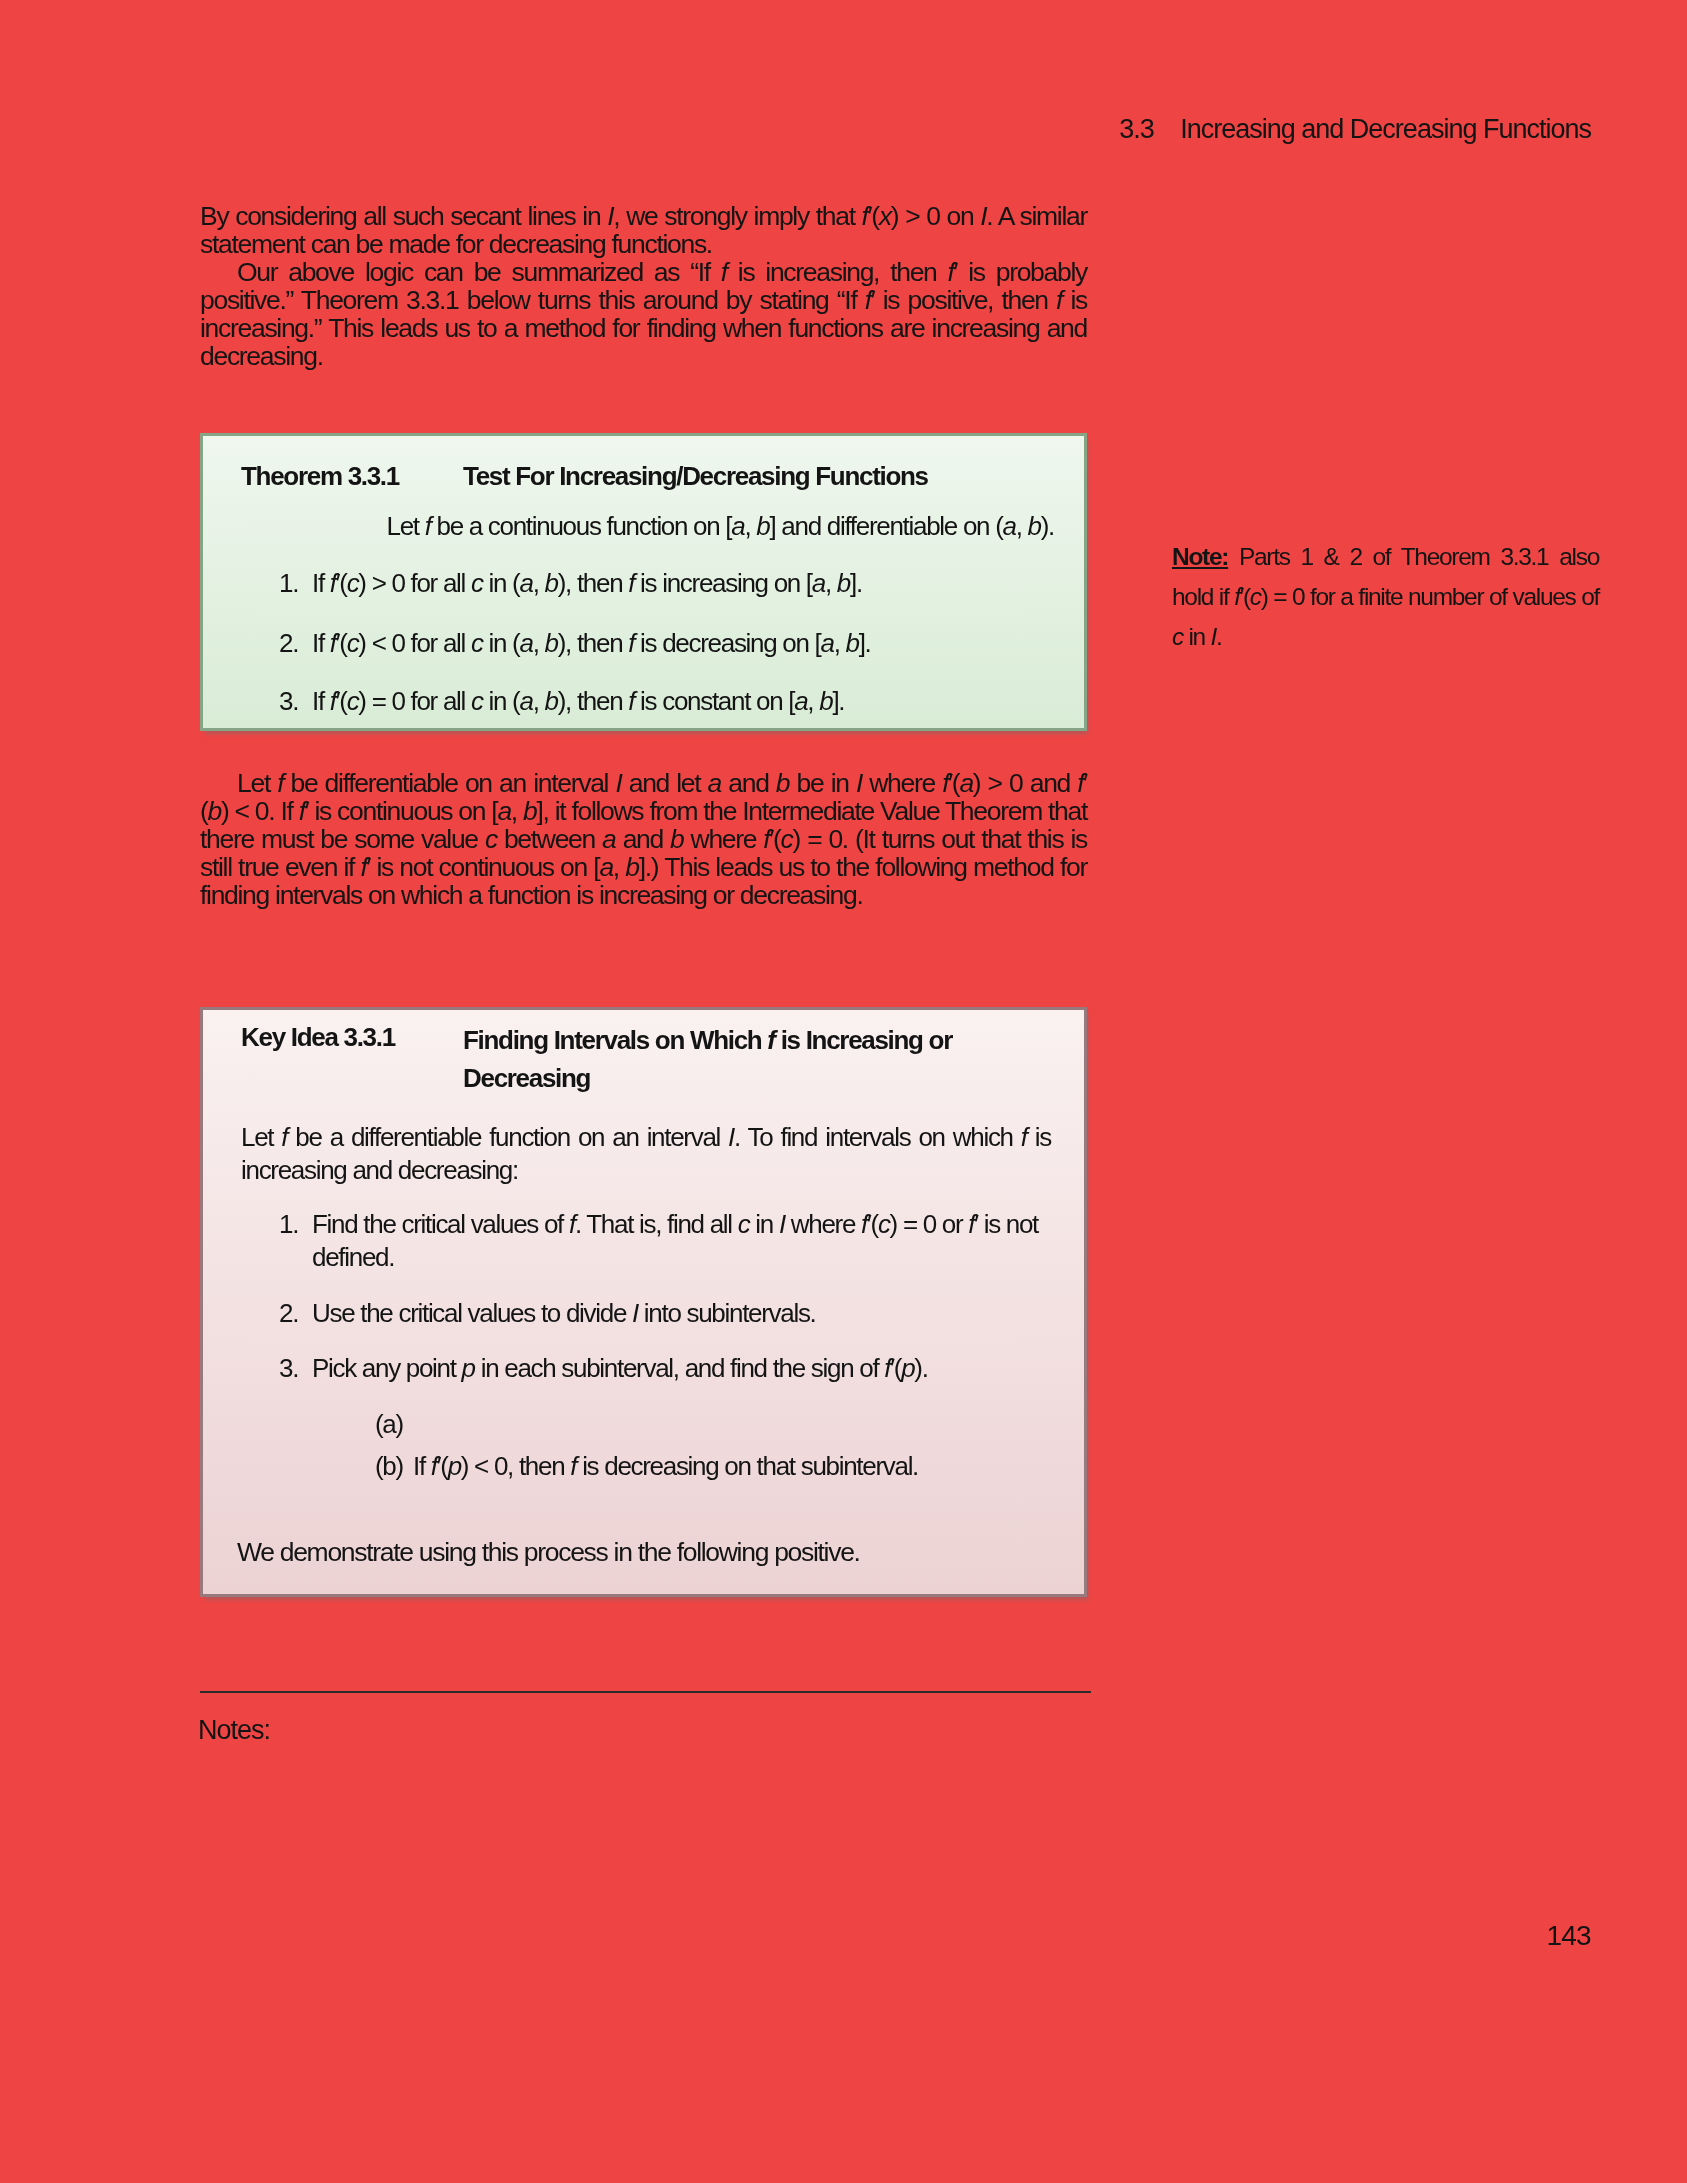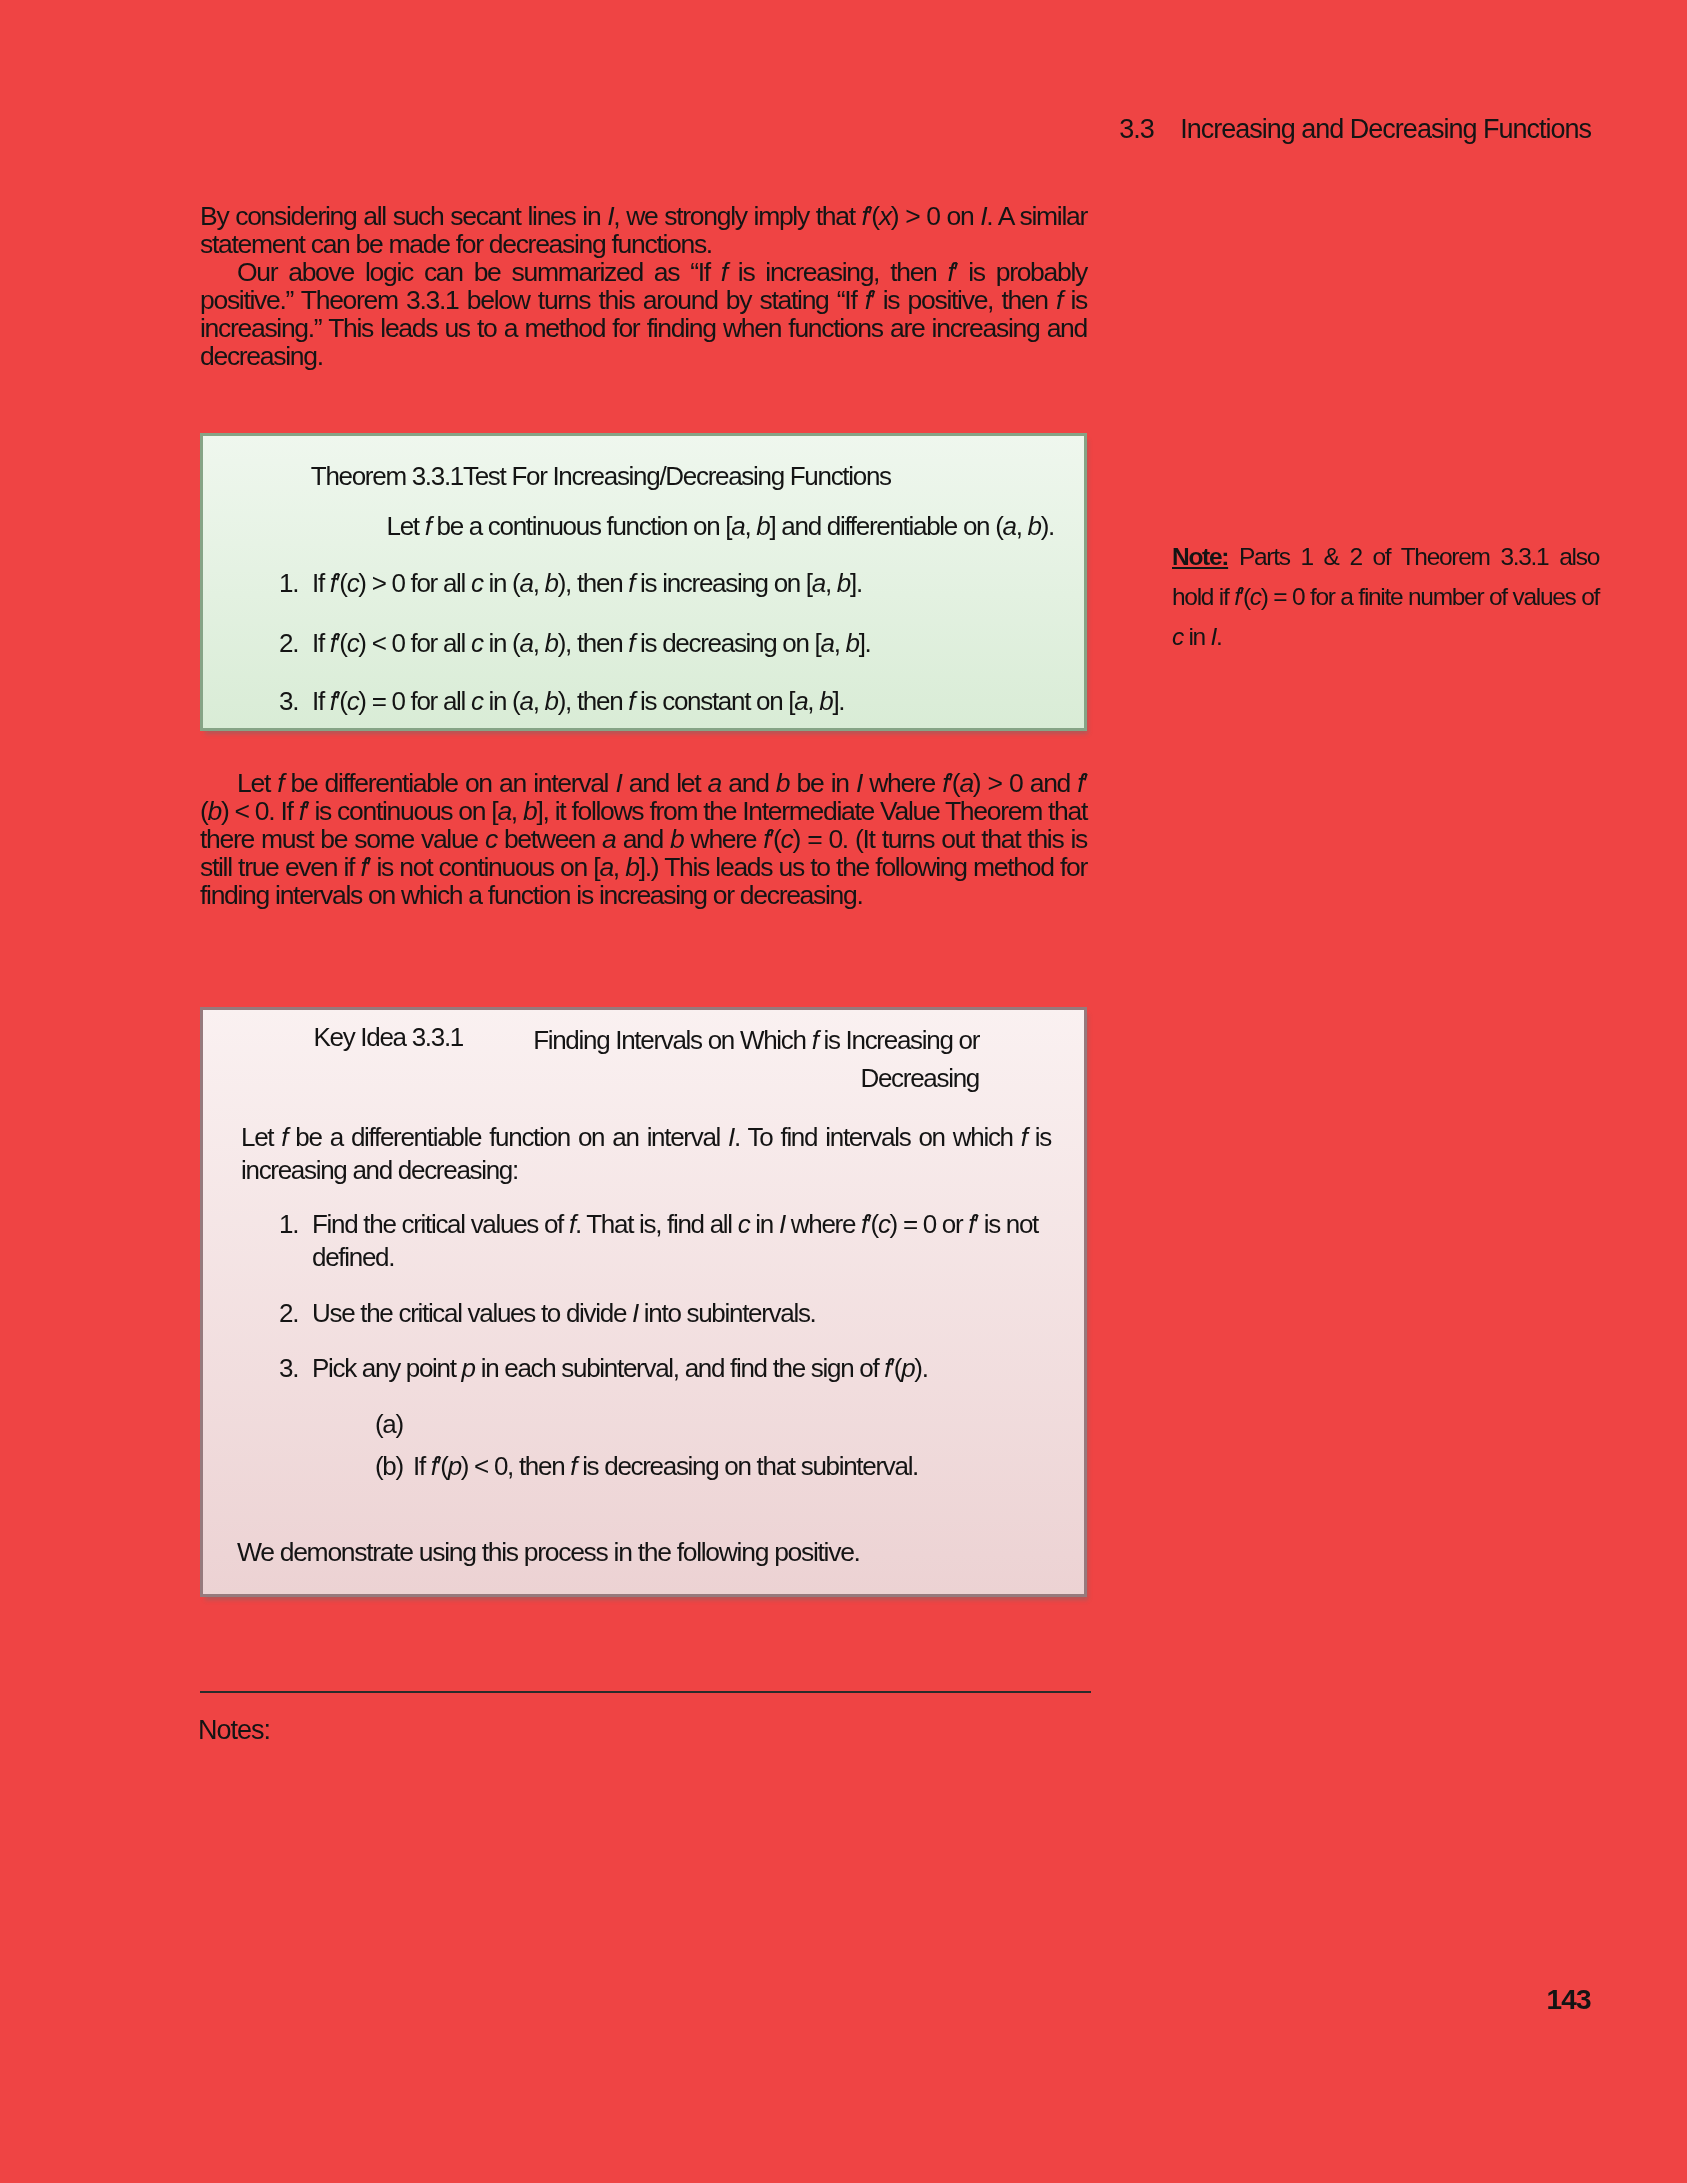--- a/index.html
+++ b/index.html
@@ -48,21 +48,21 @@
     top:433px; height:298px;
     border-color:var(--theorem-border,#86a486);
     background:linear-gradient(to bottom, var(--theorem-bg-top,#eff7ee), var(--theorem-bg-bottom,#d9ecd6));
   }
   .key-idea-box{
     top:1007px; height:590px;
     border-color:var(--key-border,#967a7d);
     background:linear-gradient(to bottom, var(--key-bg-top,#faf1f1), var(--key-bg-bottom,#ecd2d3));
     padding-top:11px;
   }
-  .box-title-row{display:flex; font-weight:normal;text-align:right;}
+  .box-title-row{display:flex; font-weight:bold;}
   .box-title-row .box-label{flex:0 0 222px;}
   .theorem-box .box-title{white-space:nowrap;}
   .key-idea-box .box-title{width:516px; line-height:38px;}
   .theorem-box .box-intro{margin-top:17px;text-align:right;}
   .key-idea-box .box-intro{margin-top:24px; text-align:justify; width:810px;}
   .t-item{display:flex; margin-left:38px;}
   .t-item .num{flex:0 0 33px;}
   .t-item .txt{flex:1; text-align:left;}
   .theorem-box .t-item.i1{margin-top:24px;}
   .theorem-box .t-item.i2{margin-top:26.5px;}
@@ -73,21 +73,21 @@
   .sub-item{display:flex; margin-left:134px;}
   .sub-item .num{flex:0 0 38px;}
   .sub-item.sa{margin-top:23px;}
   .sub-item.sb{margin-top:8.6px;}
 
   .closing-line{position:absolute; left:200px; top:1538px; width:887px;}
   .closing-line p{margin:0; text-indent:37px;}
 
   .notes-rule{position:absolute; left:200px; top:1691px; width:891px; height:2px; background:var(--rule,#2b2b2b);}
   .notes-label{position:absolute; left:198px; top:1715px; font-size:27px; letter-spacing:-1px;}
-  .page-number{position:absolute; right:96px; top:1984px; font-size:28px; font-weight:bold; letter-spacing:-0.7px;}
+  .page-number{position:absolute; right:96px; top:1920px; font-size:28px; font-weight:normal; letter-spacing:-0.7px;}
 </style>
 </head>
 <body>
 
 <div class="page">
 
   <div class="section-header">
     <span class="secnum">3.3</span><span>Increasing and Decreasing Functions</span>
   </div>
 

